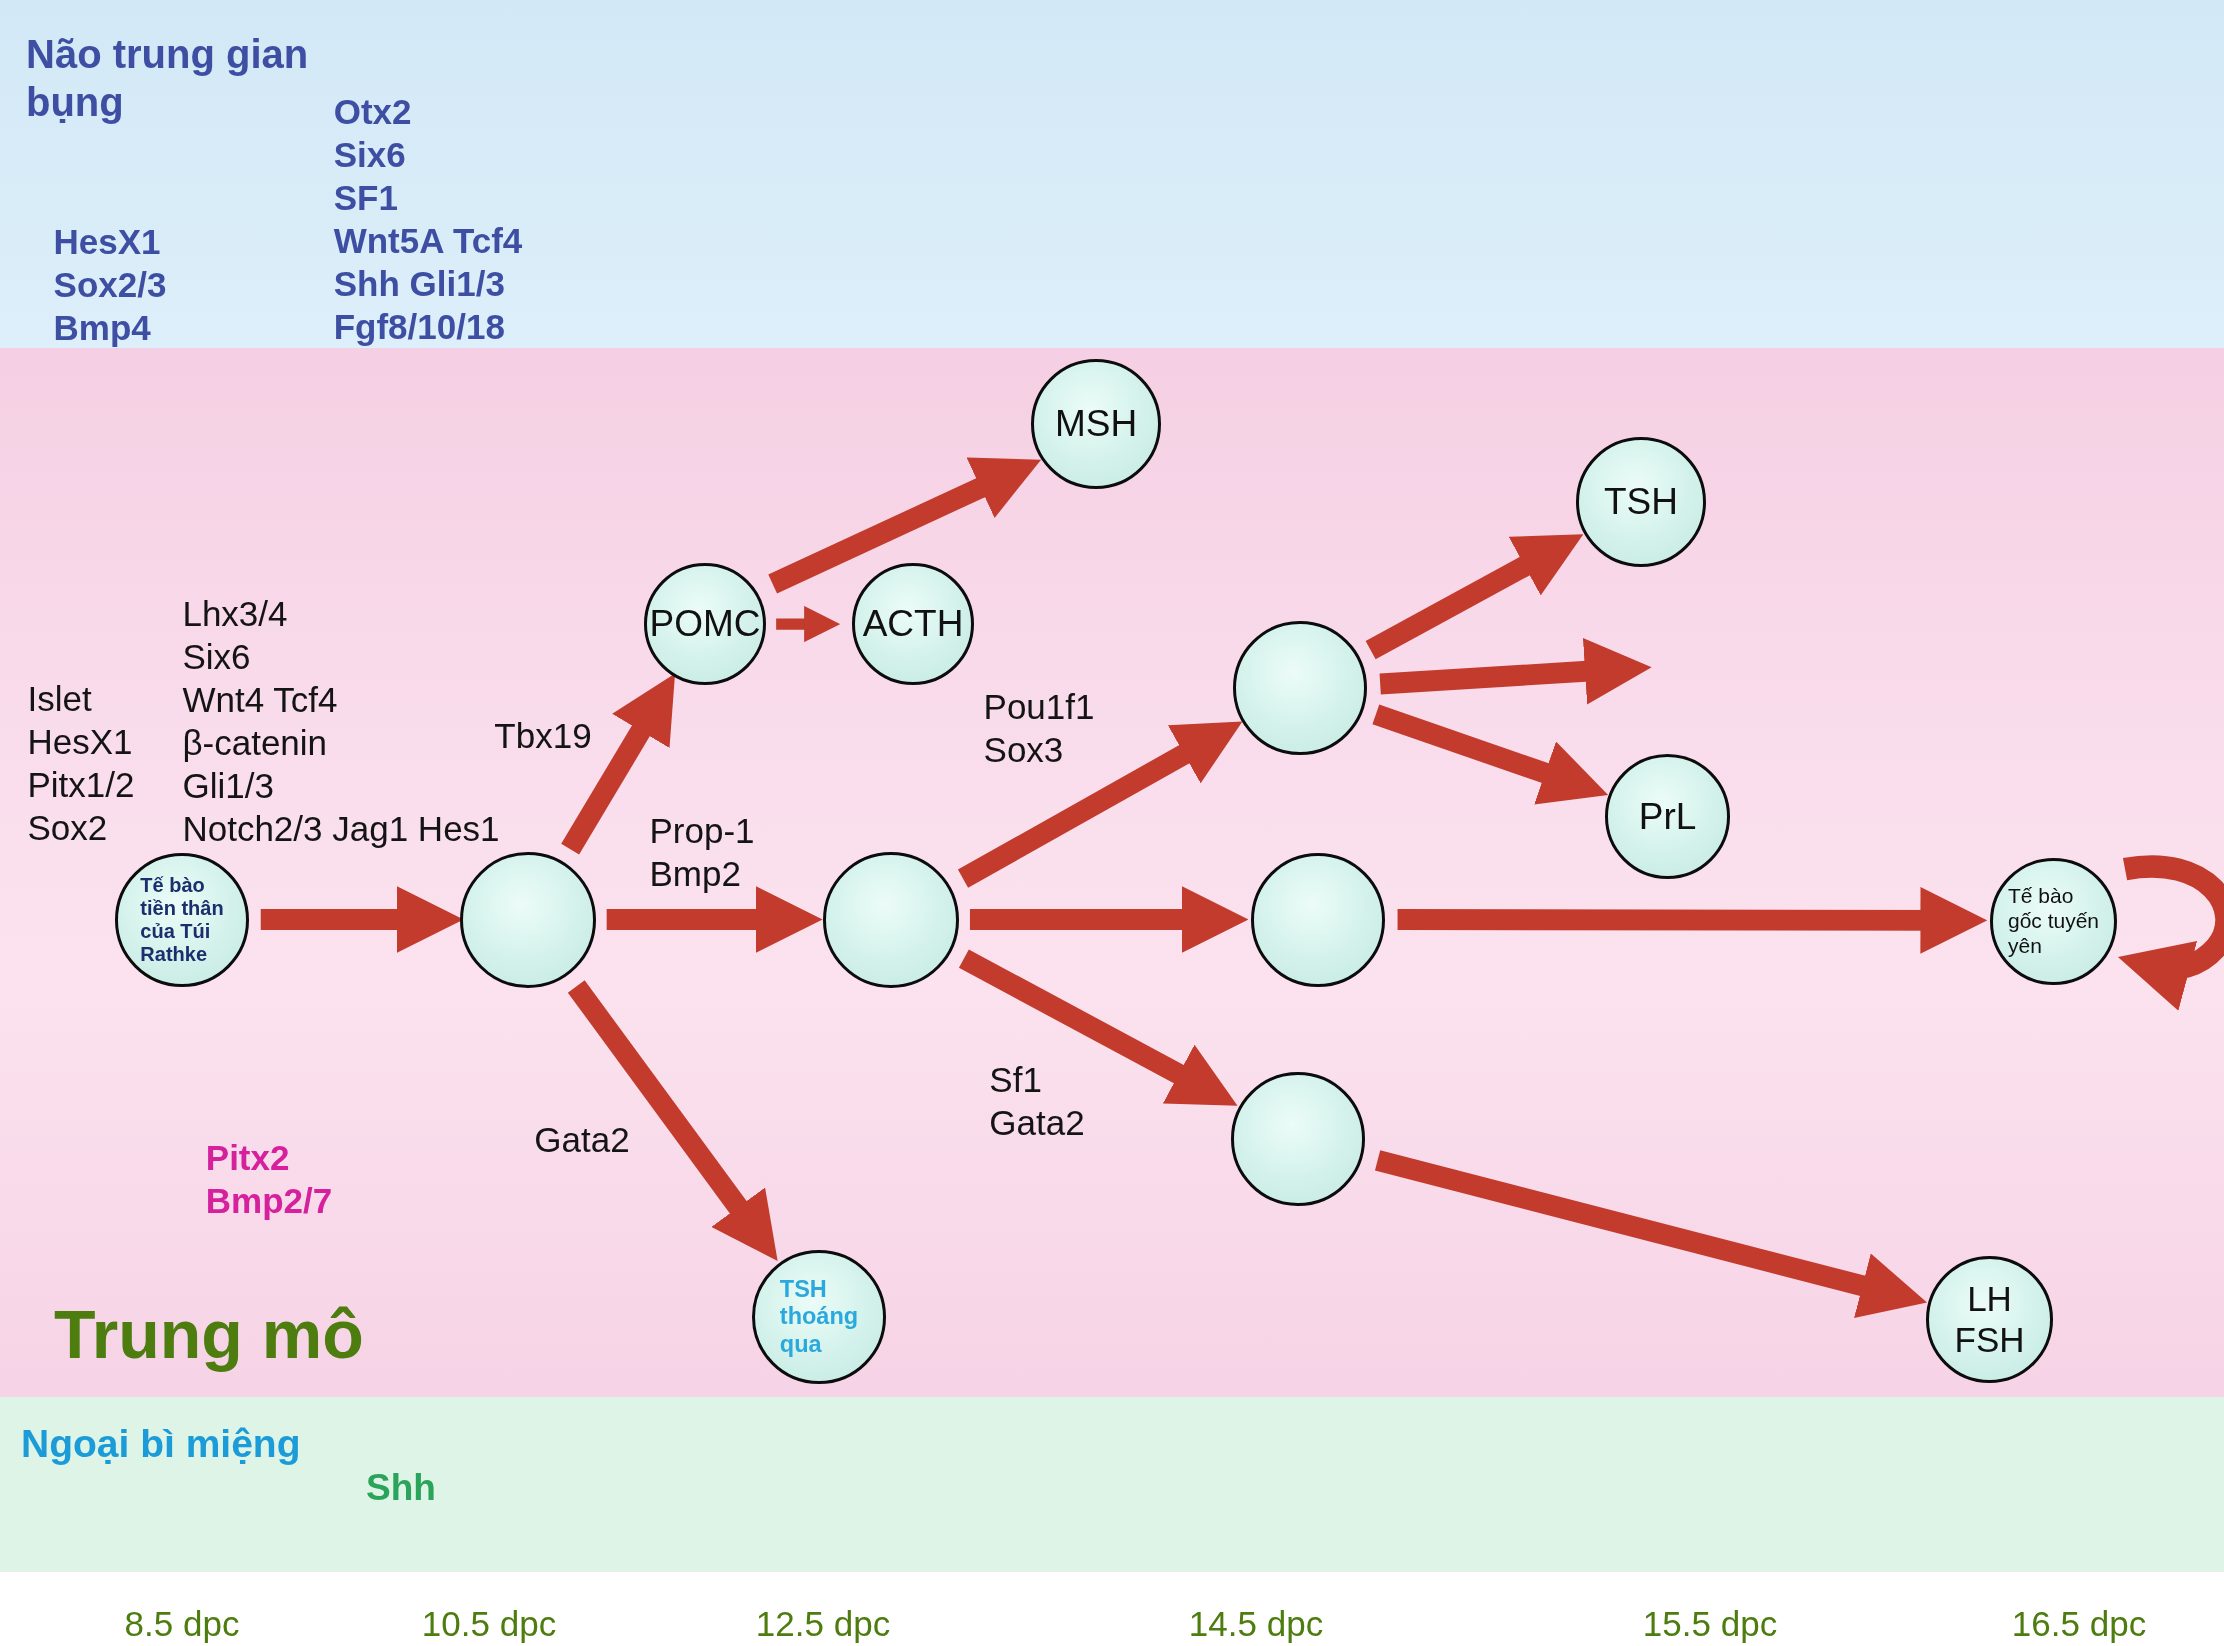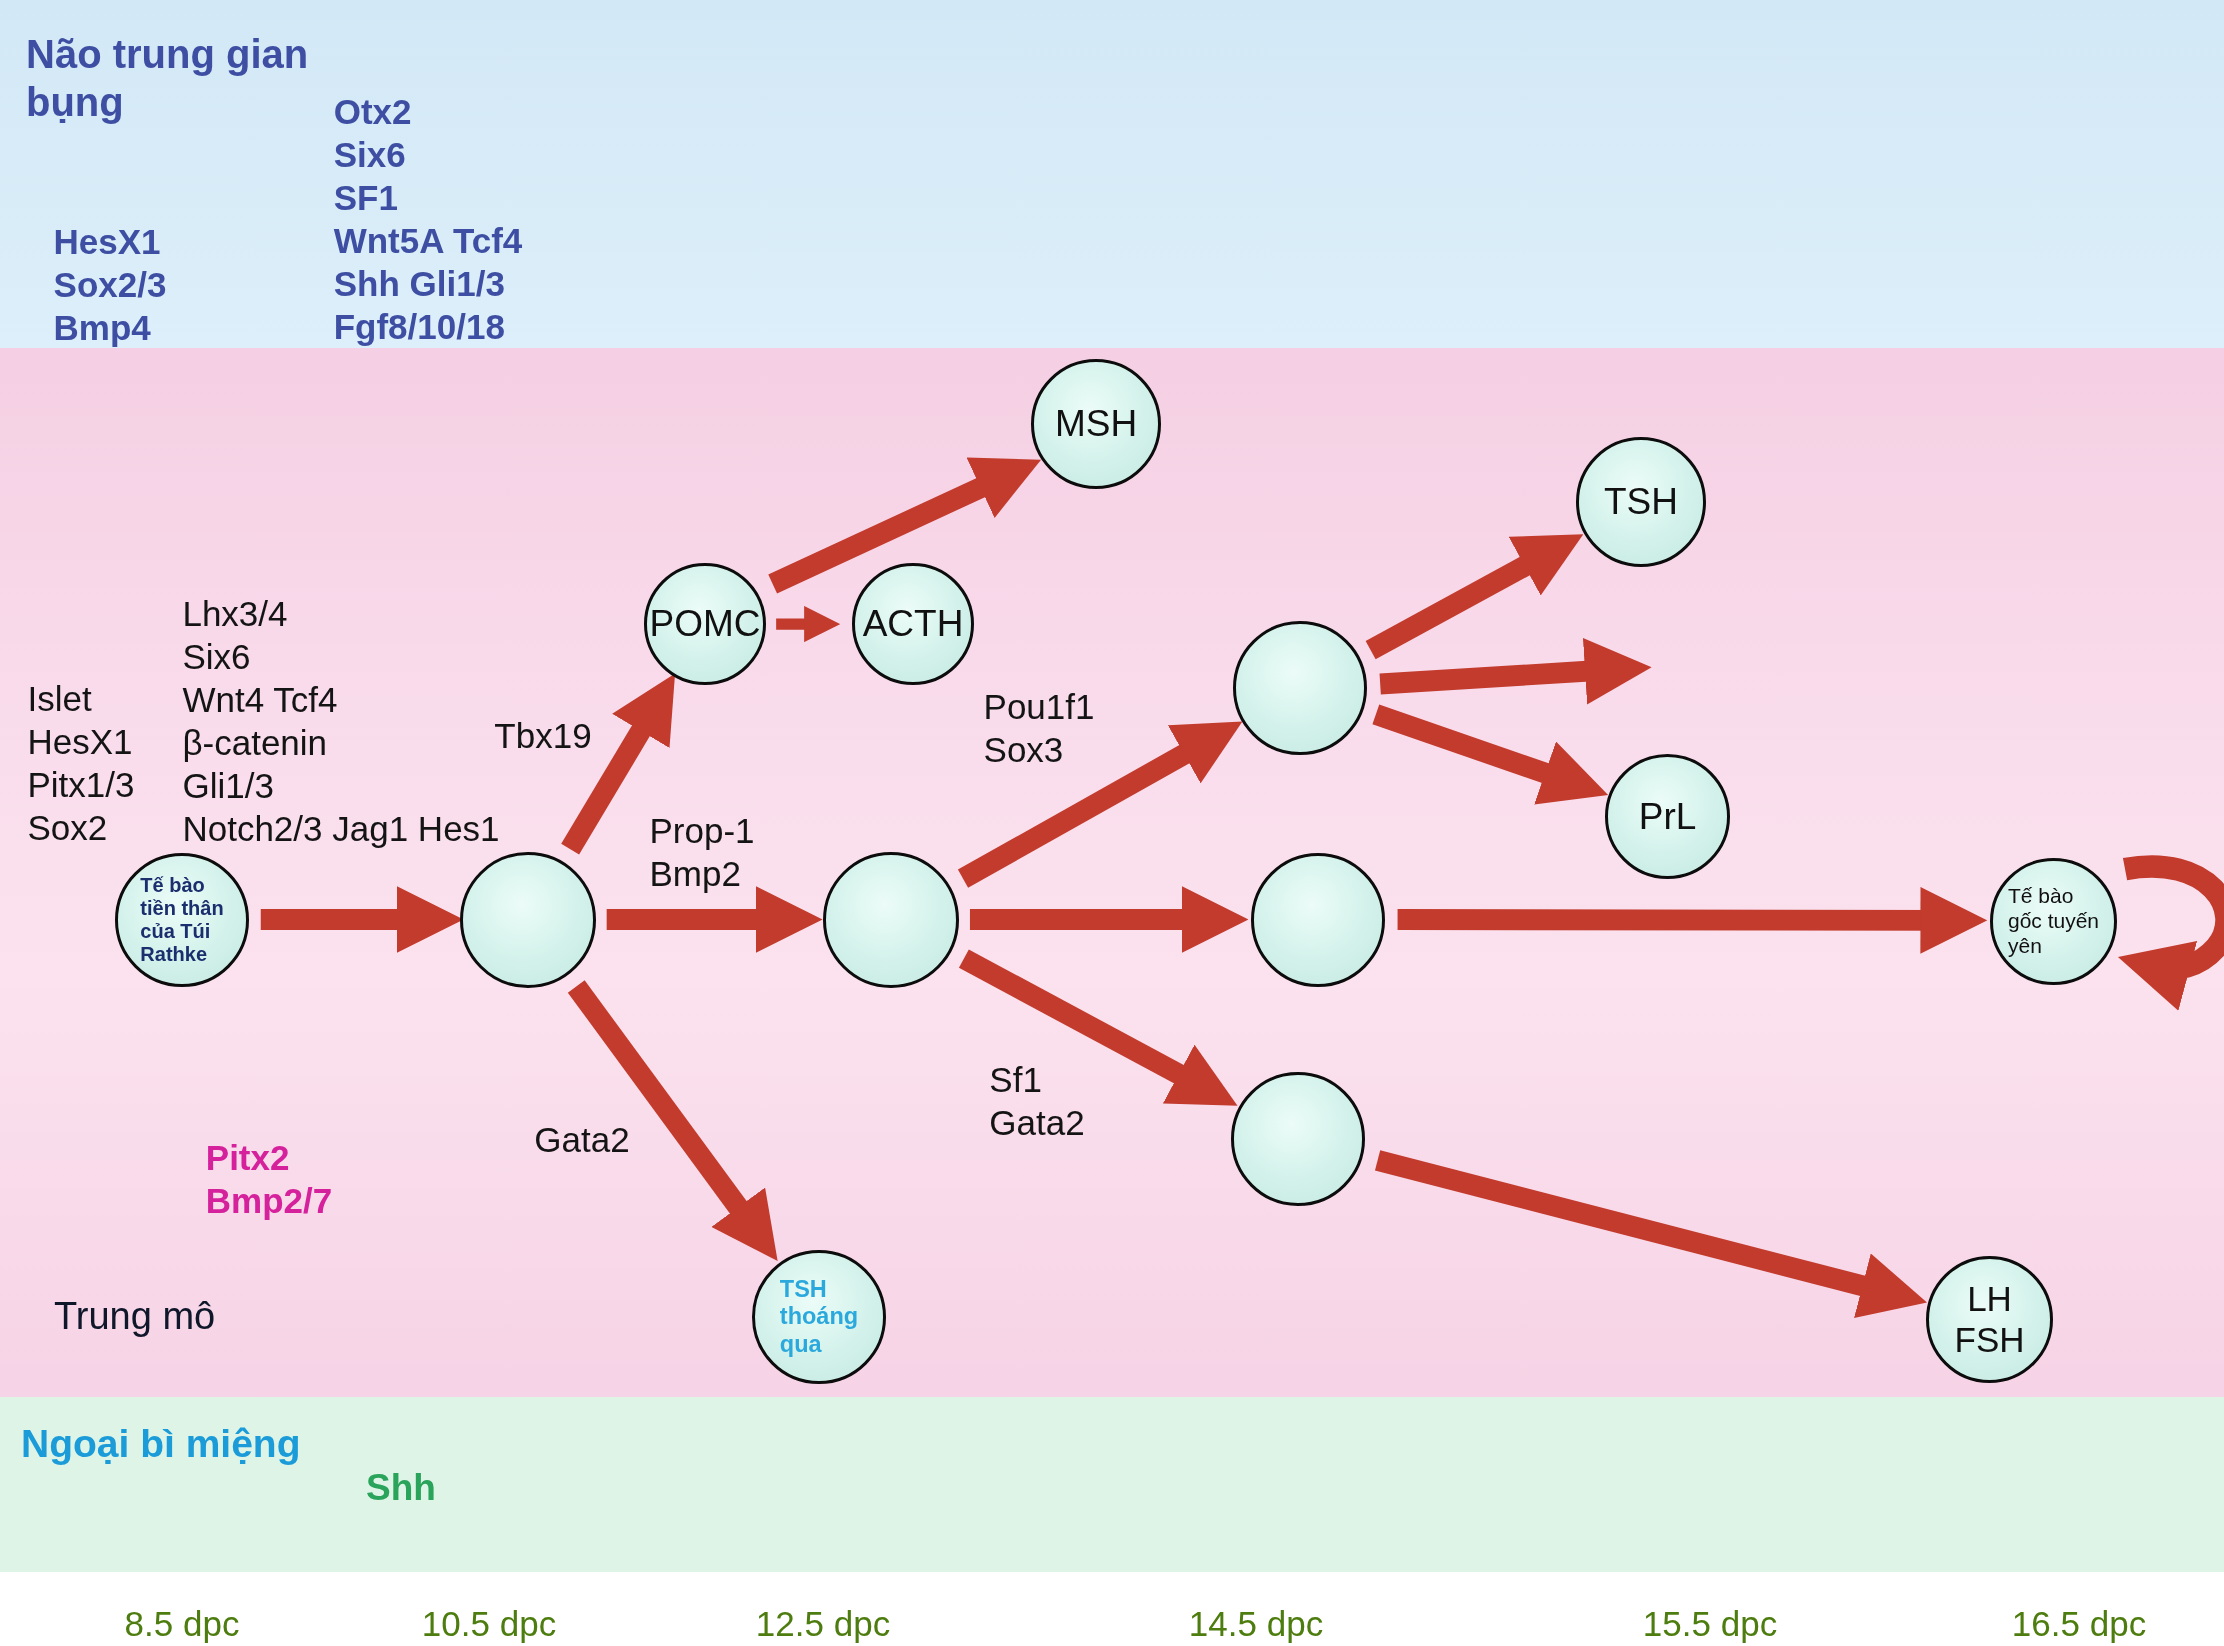--- a/index.html
+++ b/index.html
@@ -28,21 +28,21 @@
   .small-navy{font-size:20px;font-weight:600;color:#1b2f6e;text-align:left;line-height:1.15;}
   .small-black{font-size:21px;color:#111;text-align:left;line-height:1.18;}
   .small-cyan{font-size:23.5px;font-weight:bold;color:#2ba9dd;text-align:left;line-height:1.15;}
 
   .lbl{position:absolute;z-index:4;transform:translateX(-50%);text-align:left;white-space:nowrap;}
   .lbl-left{position:absolute;z-index:4;text-align:left;white-space:nowrap;}
   .black-genes{font-size:35px;color:#141414;line-height:43px;}
   .blue-genes{font-size:35px;font-weight:bold;color:#3e4fa3;line-height:43px;}
   .title-dien{font-size:40px;font-weight:bold;color:#3e4fa3;line-height:1.2;}
   .magenta-genes{font-size:35px;font-weight:bold;color:#d6219c;line-height:43px;}
-  .trung-mo{font-size:38px;font-weight:normal;color:#0f172a;}
+  .trung-mo{font-size:68px;font-weight:bold;color:#4d7c0f;}
   .ngoai-bi{font-size:39px;font-weight:bold;color:#1b9cd8;}
   .shh{font-size:37px;font-weight:bold;color:#2aa45a;}
   .tick{position:absolute;z-index:4;transform:translateX(-50%);font-size:35px;color:#4d7c0f;top:1604px;white-space:nowrap;}
 </style>
 </head>
 <body>
 
 <div id="canvas">
 
   <div class="band band-blue"></div>
@@ -90,21 +90,21 @@
     <div>Six6</div>
     <div>SF1</div>
     <div>Wnt5A Tcf4</div>
     <div>Shh Gli1/3</div>
     <div>Fgf8/10/18</div>
   </div>
 
   <div class="lbl black-genes" style="left:81px;top:677px;">
     <div>Islet</div>
     <div>HesX1</div>
-    <div>Pitx1/3</div>
+    <div>Pitx1/2</div>
     <div>Sox2</div>
   </div>
   <div class="lbl black-genes" style="left:341px;top:592px;">
     <div>Lhx3/4</div>
     <div>Six6</div>
     <div>Wnt4 Tcf4</div>
     <div>β-catenin</div>
     <div>Gli1/3</div>
     <div>Notch2/3 Jag1 Hes1</div>
   </div>

